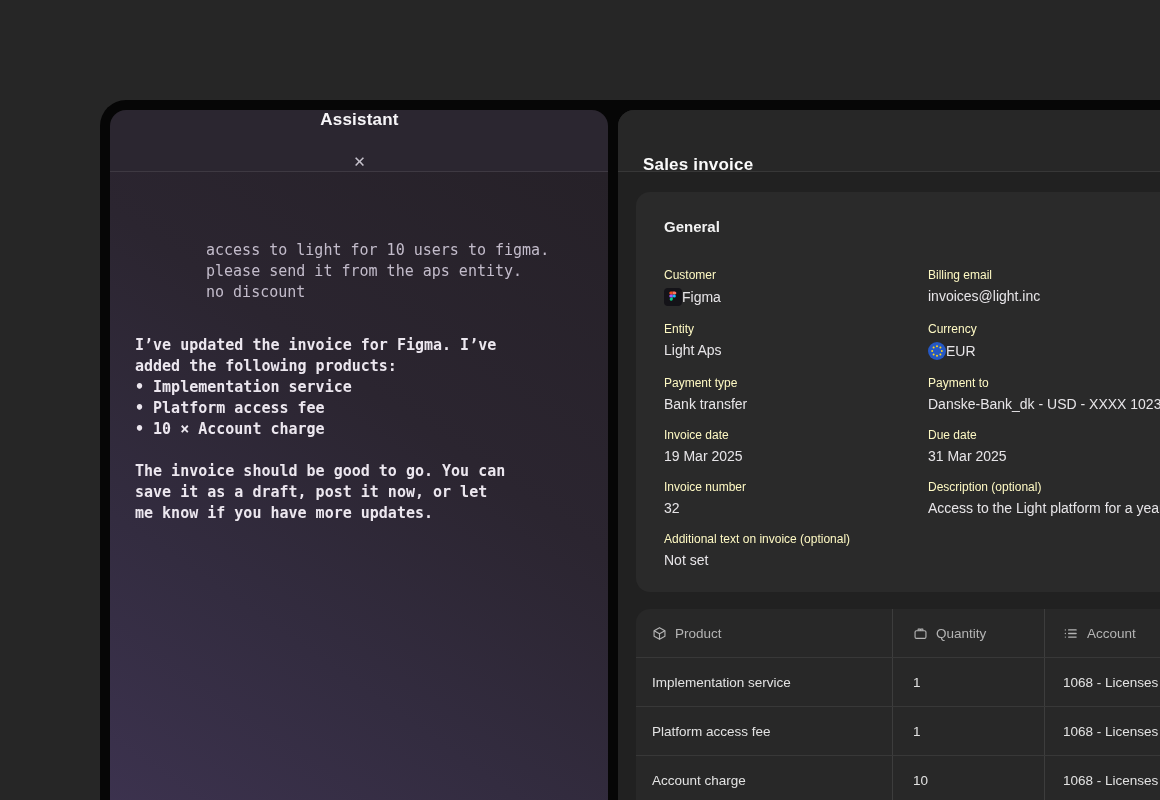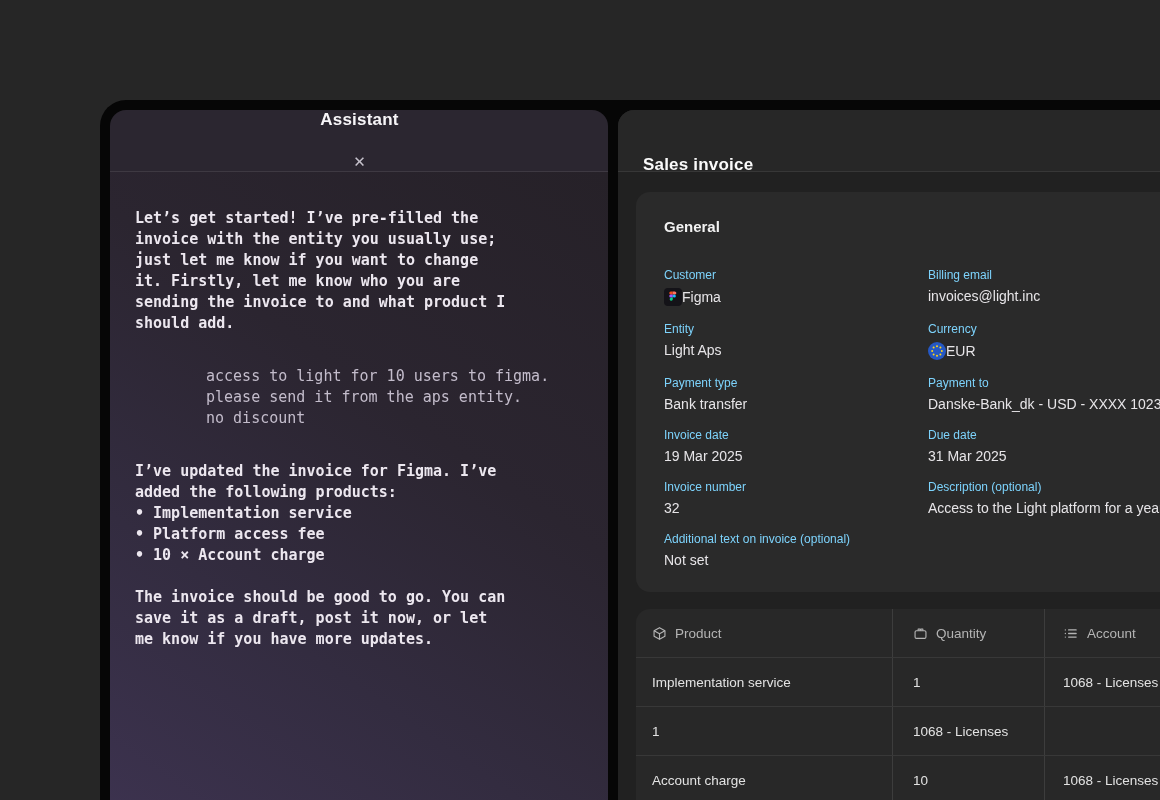--- a/index.html
+++ b/index.html
@@ -84,21 +84,21 @@
   }
   .section-heading {
     font-size: 15px; font-weight: bold; color: #f2f2f2;
     margin-bottom: 33px;
   }
   .field-grid {
     display: grid;
     grid-template-columns: 264px auto;
     row-gap: 16px;
   }
-  .field-label { font-size: 12px; color: #7dd3fc; }
+  .field-label { font-size: 12px; color: #fef9c3; }
   .field-value {
     margin-top: 6px; font-size: 14px; color: #e7e5e8;
     display: flex; align-items: center; gap: 0;
     white-space: nowrap;
   }
   .mini-icon { width: 18px; height: 18px; flex: 0 0 auto; display: inline-flex; }
   
   .items-table {
     width: 564px;
     background: #282828;
@@ -127,26 +127,20 @@
 <body>
 
 <div class="window">
 
   <section class="assistant-panel">
     <div class="assistant-header">
       <span class="assistant-title">Assistant</span>
       <span class="close-btn">✕</span>
     </div>
     <div class="assistant-body">
-      <p class="msg assistant">Let’s get started! I’ve pre-filled the
-invoice with the entity you usually use;
-just let me know if you want to change
-it. Firstly, let me know who you are
-sending the invoice to and what product I
-should add.</p>
       <p class="msg user">access to light for 10 users to figma.
 please send it from the aps entity.
 no discount</p>
       <p class="msg assistant">I’ve updated the invoice for Figma. I’ve
 added the following products:
  • Implementation service
  • Platform access fee
  • 10 × Account charge</p>
       <p class="msg assistant">The invoice should be good to go. You can
 save it as a draft, post it now, or let
@@ -275,20 +269,21 @@
             <span>Account</span>
           </div>
         </div>
 
         <div class="t-row body">
           <div class="t-cell">Implementation service</div>
           <div class="t-cell">1</div>
           <div class="t-cell">1068 - Licenses</div>
         </div>
         <div class="t-row body">
+          <div class="t-cell">Platform access fee</div>
           <div class="t-cell">1</div>
           <div class="t-cell">1068 - Licenses</div>
         </div>
         <div class="t-row body">
           <div class="t-cell">Account charge</div>
           <div class="t-cell">10</div>
           <div class="t-cell">1068 - Licenses</div>
         </div>
       </div>
 

